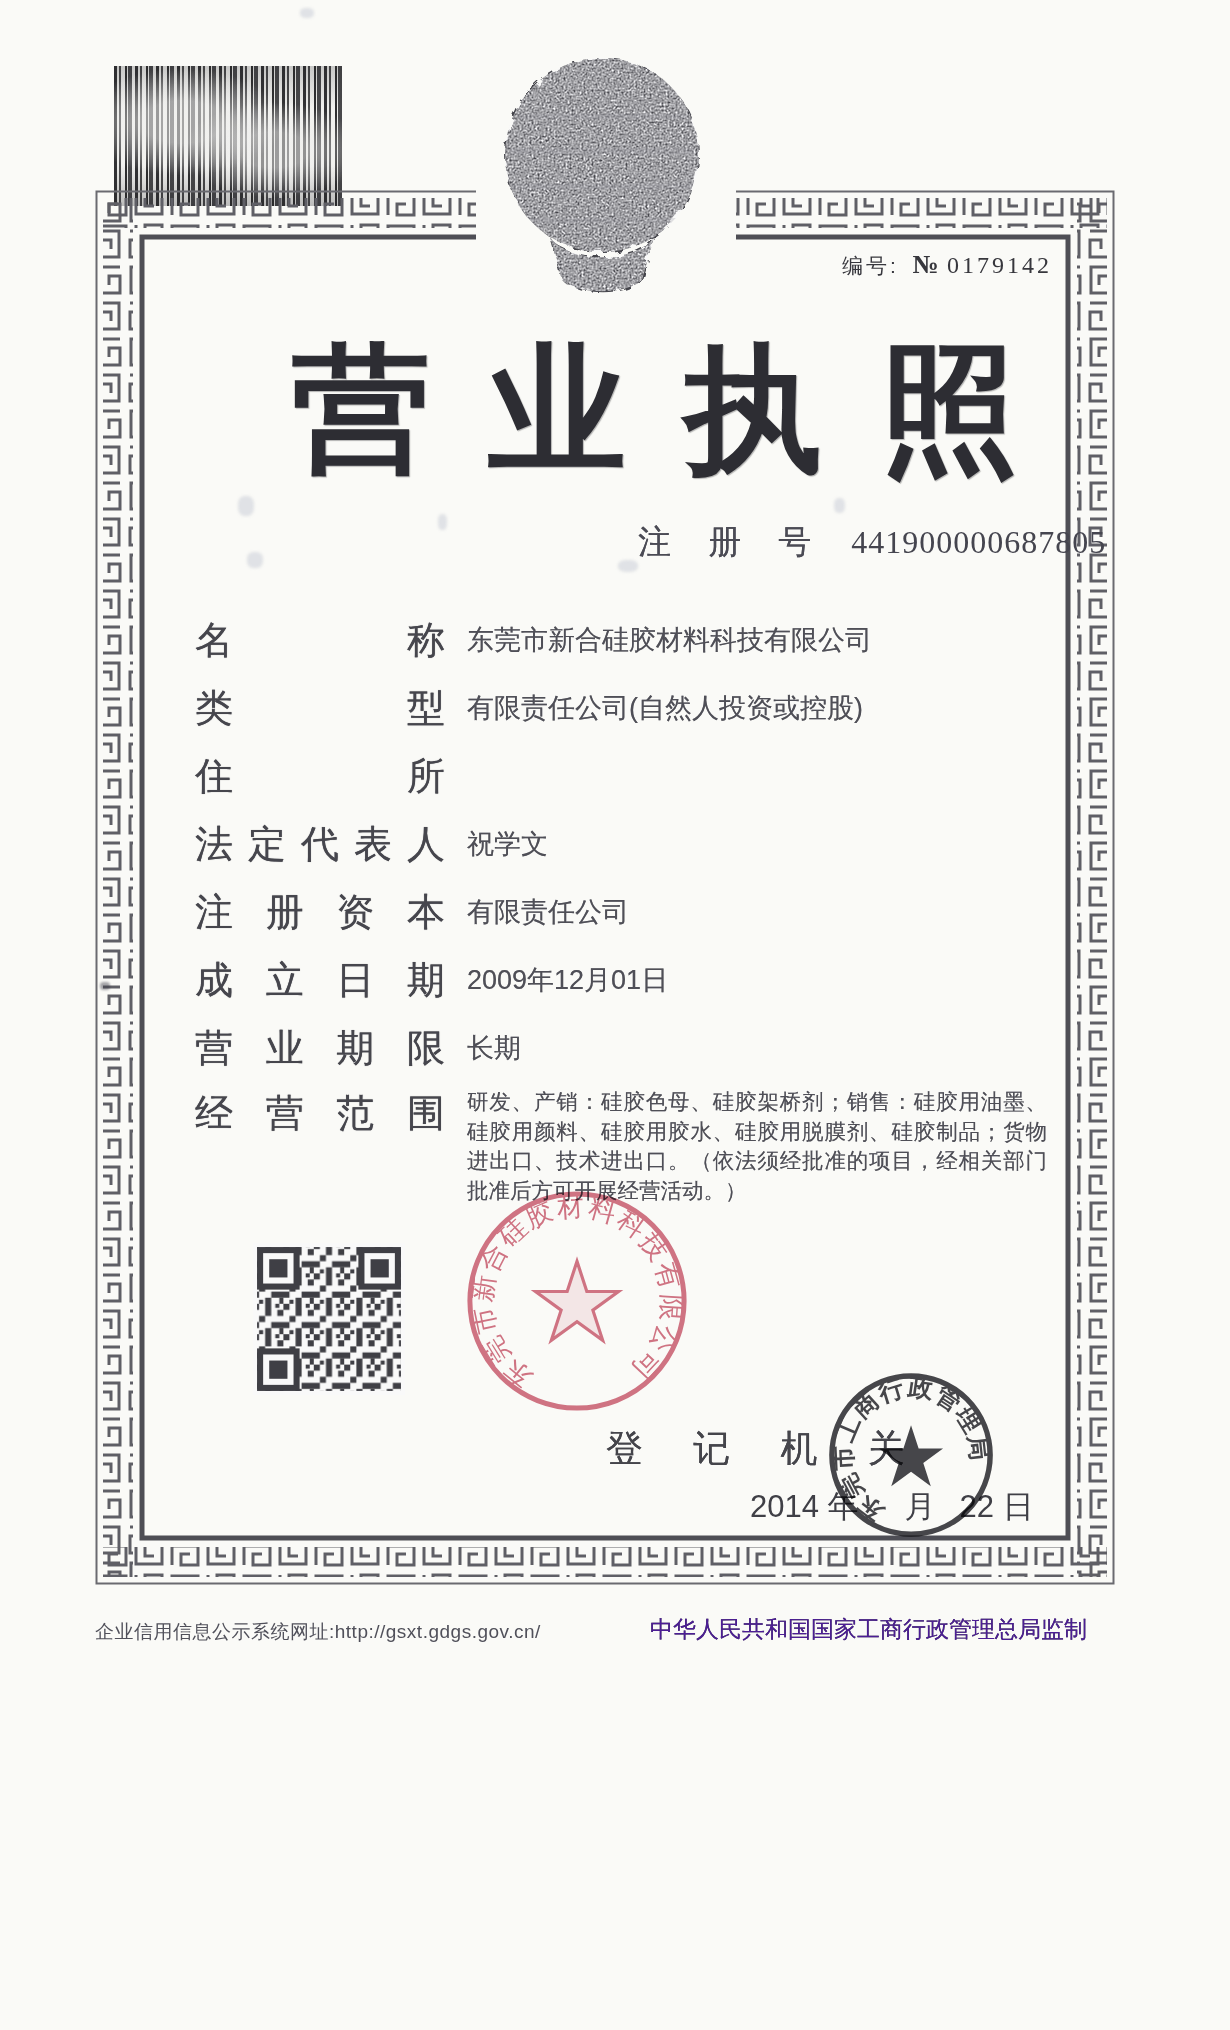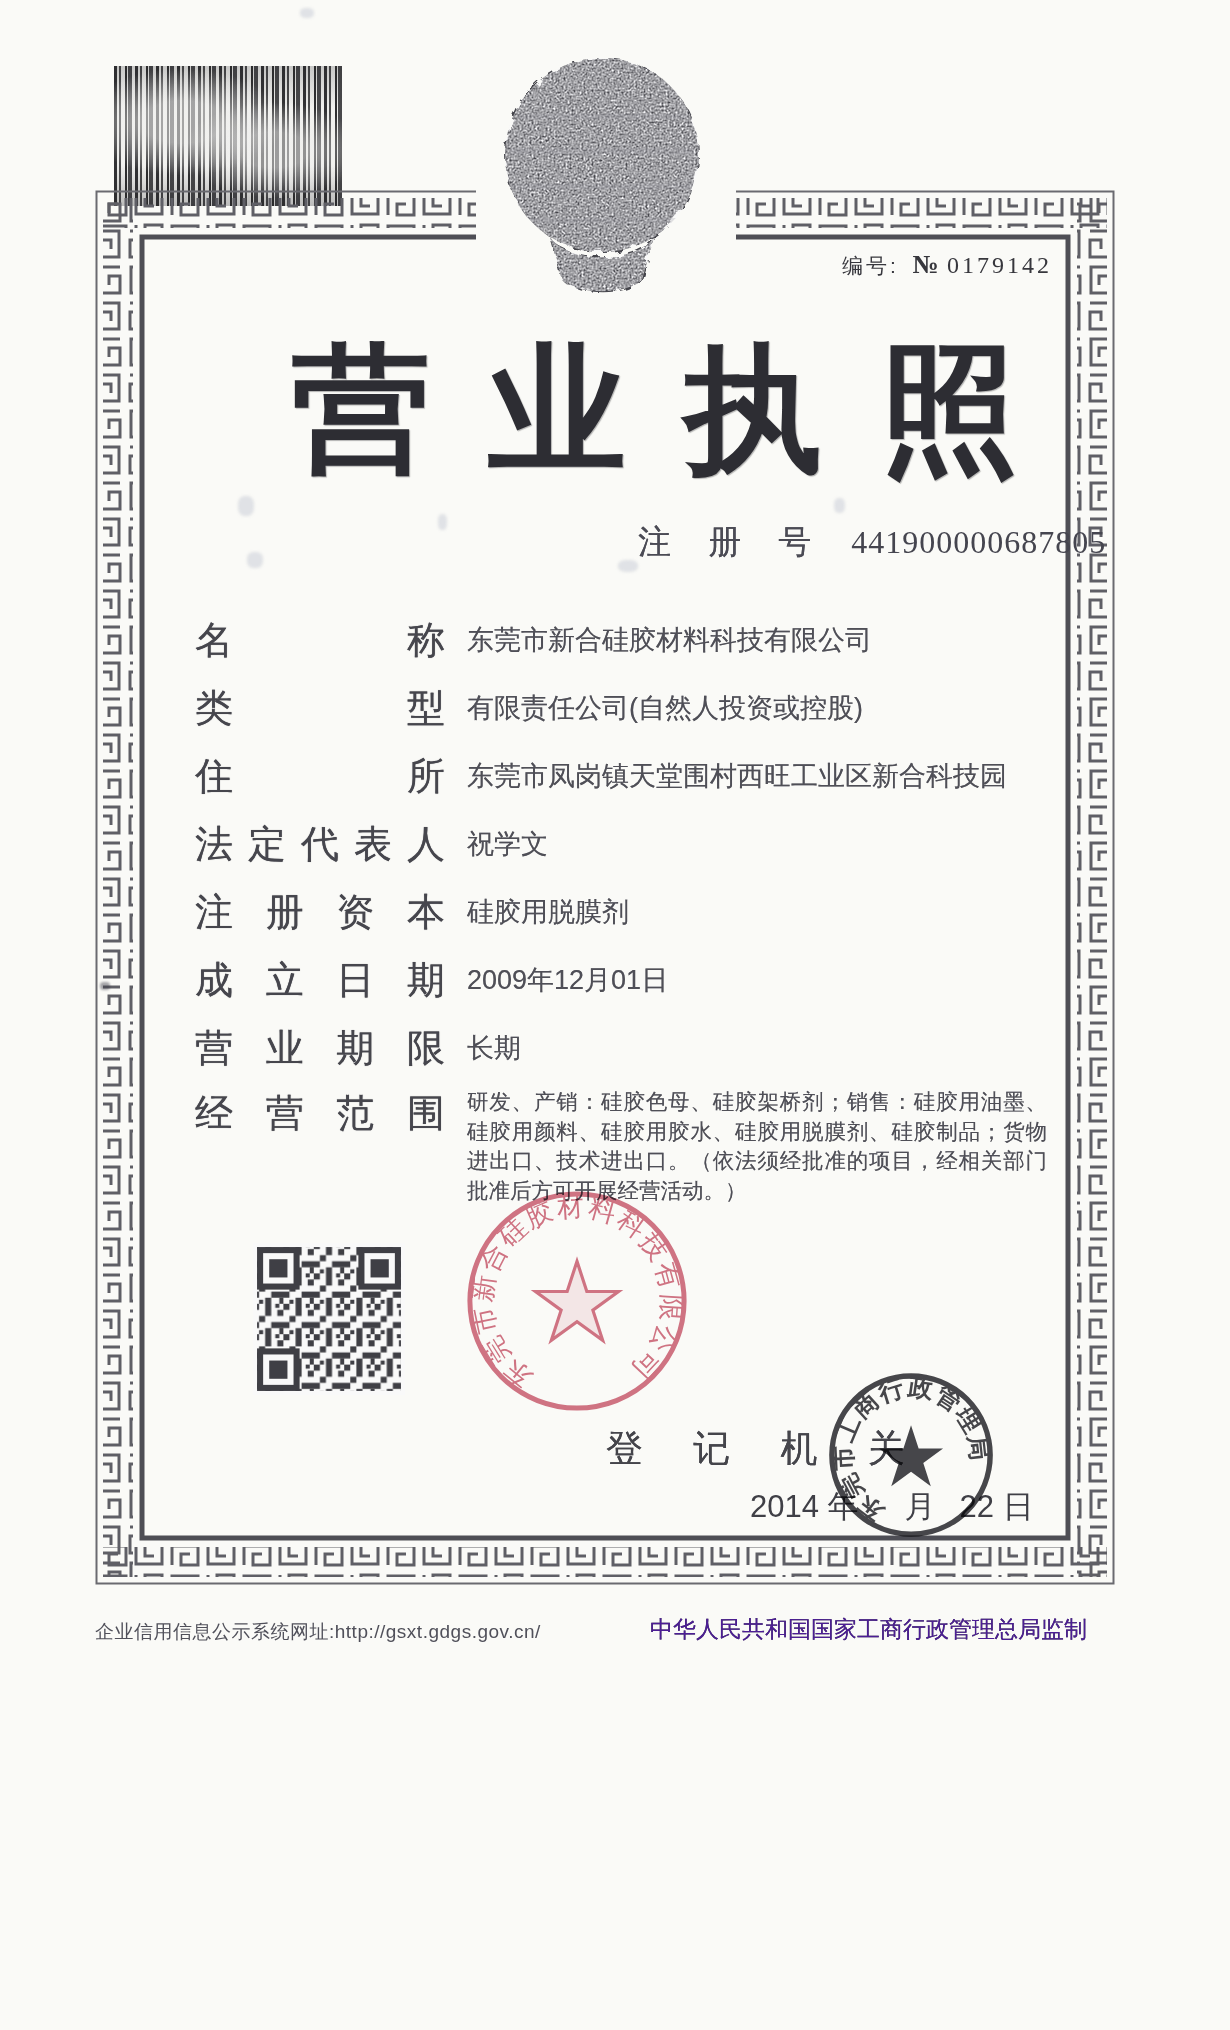--- a/index.html
+++ b/index.html
@@ -184,40 +184,39 @@
           <span>类</span>
           <span>型</span>
         </div>
       <div class="fvalue" data-interactable="false">有限责任公司(自然人投资或控股)</div>
     </div>
     <div class="row" data-interactable="false">
       <div class="flabel" data-interactable="false">
           <span>住</span>
           <span>所</span>
         </div>
-      <div class="fvalue" data-interactable="false">东莞市凤岗镇天堂围村西旺工业区新合科技园</div>
     </div>
     <div class="row" data-interactable="false">
       <div class="flabel" data-interactable="false">
           <span>法</span>
           <span>定</span>
           <span>代</span>
           <span>表</span>
           <span>人</span>
         </div>
       <div class="fvalue" data-interactable="false">祝学文</div>
     </div>
     <div class="row" data-interactable="false">
       <div class="flabel" data-interactable="false">
           <span>注</span>
           <span>册</span>
           <span>资</span>
           <span>本</span>
         </div>
-      <div class="fvalue" data-interactable="false">硅胶用脱膜剂</div>
+      <div class="fvalue" data-interactable="false">有限责任公司</div>
     </div>
     <div class="row" data-interactable="false">
       <div class="flabel" data-interactable="false">
           <span>成</span>
           <span>立</span>
           <span>日</span>
           <span>期</span>
         </div>
       <div class="fvalue" data-interactable="false">2009年12月01日</div>
     </div>

